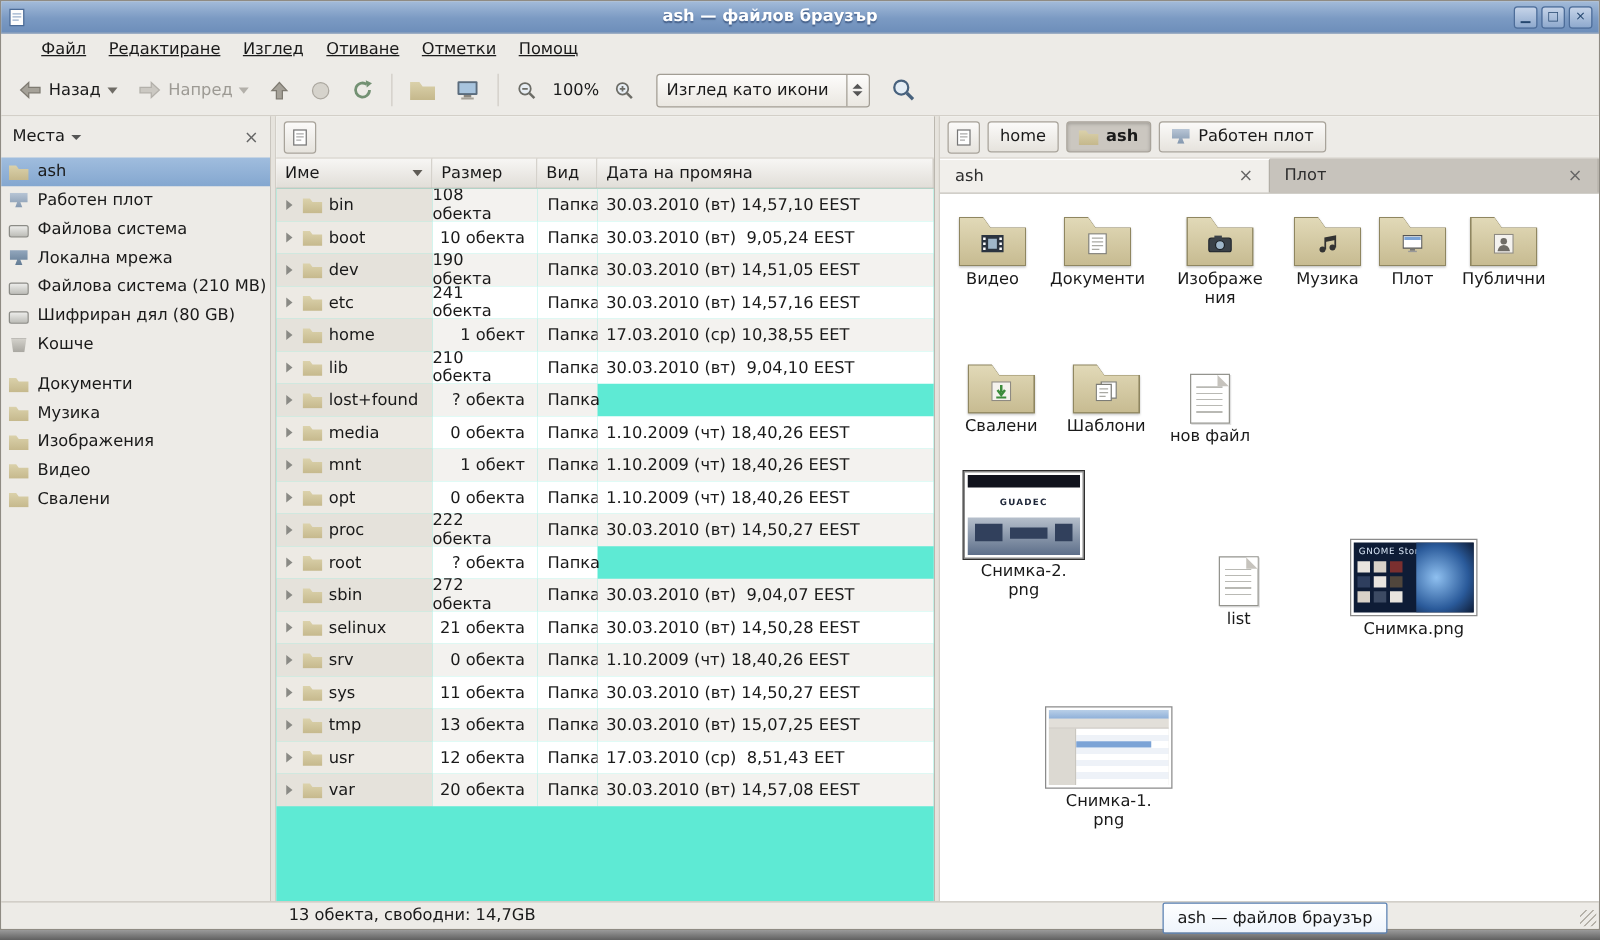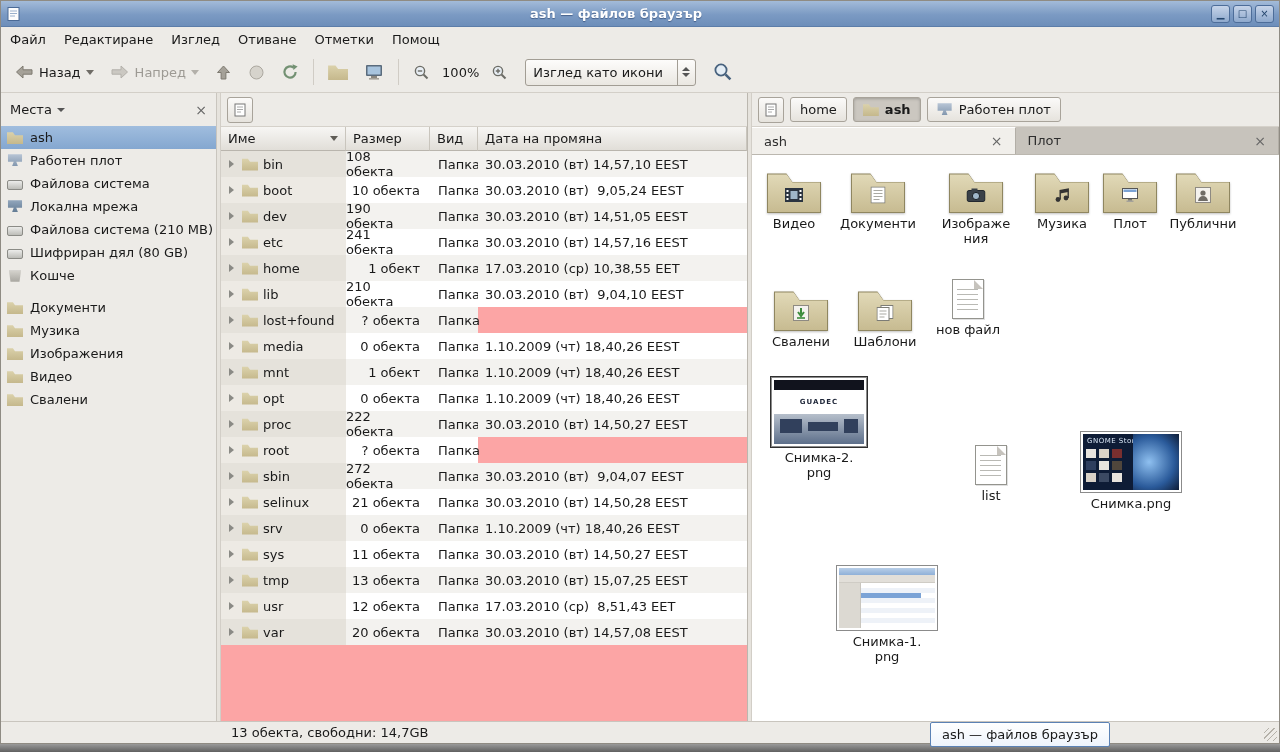--- a/index.html
+++ b/index.html
@@ -13,21 +13,21 @@
 
   
   .titlebar { height:26px; display:flex; align-items:center; padding:0 5px; gap:4px;
               background:linear-gradient(#a3bbd9,#7b9ac3 55%,#6d8eba); border-bottom:1px solid #5c7da9; }
   .title { flex:1; text-align:center; color:#fff; font-weight:bold; text-shadow:0 1px 1px #45608a; }
   .winbtns { display:flex; gap:3px; }
   .wb { width:19px; height:18px; border:1px solid #4d6d99; border-radius:3px; cursor:default;
         background:linear-gradient(#c6d4e9,#8ea9cd); color:#24466e; font-size:10px; line-height:16px; text-align:center; }
 
   
-  .menubar { height:25px; display:flex; align-items:center; padding-left:0; background:#EDEBE7; }
+  .menubar { height:25px; display:flex; align-items:center; padding-left:23px; background:#EDEBE7;text-decoration:underline; }
   .menu-item { padding:3px 9px; }
 
   
   .toolbar { height:41px; display:flex; align-items:center; gap:2px; padding:0 6px;
              background:#EDEBE7; border-bottom:1px solid #D3CFC8; }
   .tbtn { display:flex; align-items:center; gap:5px; padding:5px 6px; border-radius:3px; border:1px solid transparent; }
   .tbtn.disabled { color:#9d9a94; }
   .caret { width:0; height:0; border-left:4px solid transparent; border-right:4px solid transparent; border-top:5px solid #6f6c66; }
   .caret.dis { border-top-color:#b3b0aa; }
   .tsep { width:1px; height:26px; background:#D0CCC5; margin:0 5px; }
@@ -69,21 +69,21 @@
   .midpane { width:527px; display:flex; flex-direction:column; background:#fff; border-right:1px solid #BBB7AF; }
   .loc-row { height:34px; background:#EDEBE7; display:flex; align-items:center; gap:6px; padding:0 6px;
              border-bottom:1px solid #D5D1CA; }
   .mini-btn { width:26px; height:26px; border:1px solid #A8A39A; border-radius:3px;
               background:linear-gradient(#FBFAF9,#E6E3DD); display:flex; align-items:center; justify-content:center; }
   .cols { display:flex; height:24px; }
   .col-h { display:flex; align-items:center; padding:0 7px; background:linear-gradient(#F7F6F4,#E1DED8);
            border-right:1px solid #C9C5BD; border-bottom:1px solid #B9B5AD; }
   .c-name { width:125px;align-items:center; } .c-size { width:84px; } .c-type { width:48px; } .c-date { flex:1; }
   .sort-caret { margin-left:auto; width:0;height:0;border-left:4px solid transparent;border-right:4px solid transparent;border-top:5px solid #5f5c56; }
-  .rows { flex:1; overflow:hidden; background:#fca5a5; }
+  .rows { flex:1; overflow:hidden; background:#5eead4; }
   .trow { display:flex; height:26px; }
   .tc { height:100%; display:flex; align-items:center; }
   .trow:nth-of-type(odd) .tc { background:#F3F2EF; }
   .trow:nth-of-type(even) .tc { background:#FFFFFF; }
   .trow:nth-of-type(odd) .tc.c-name { background:#E5E2DB; }
   .trow:nth-of-type(even) .tc.c-name { background:#EDEAE4; }
   .tc.c-name { padding-left:4px; gap:5px; }
   .tc.c-size { justify-content:flex-end; padding-right:10px; }
   .tc.c-type { padding-left:8px; }
   .tc.c-date { padding-left:7px; white-space:pre; }
@@ -722,21 +722,21 @@
               <svg width="17" height="16">
                   <rect x="4.5" y="0.5" width="12" height="13" fill="#fff" stroke="#7c7c76"></rect>
                   <rect x="0.5" y="2.5" width="12" height="13" fill="#fff" stroke="#7c7c76"></rect>
                   <path d="M3 6h7M3 9h7M3 12h5" stroke="#a9a9a3"></path>
                 </svg>
             </span>
           </div>
           <div class="ilabel">Шаблони</div>
         </div>
 
-        <div class="ivitem" style="left:174px;top:124px">
+        <div class="ivitem" style="left:174px;top:144px">
           <div class="paper">
               <div class="plines"></div>
             </div>
           <div class="ilabel">нов файл</div>
         </div>
 
         <div class="ivitem" style="left:17px;top:222px;width:100px">
           <div class="shot focused">
             <div class="simg s2">
               <div class="s2top"></div>

